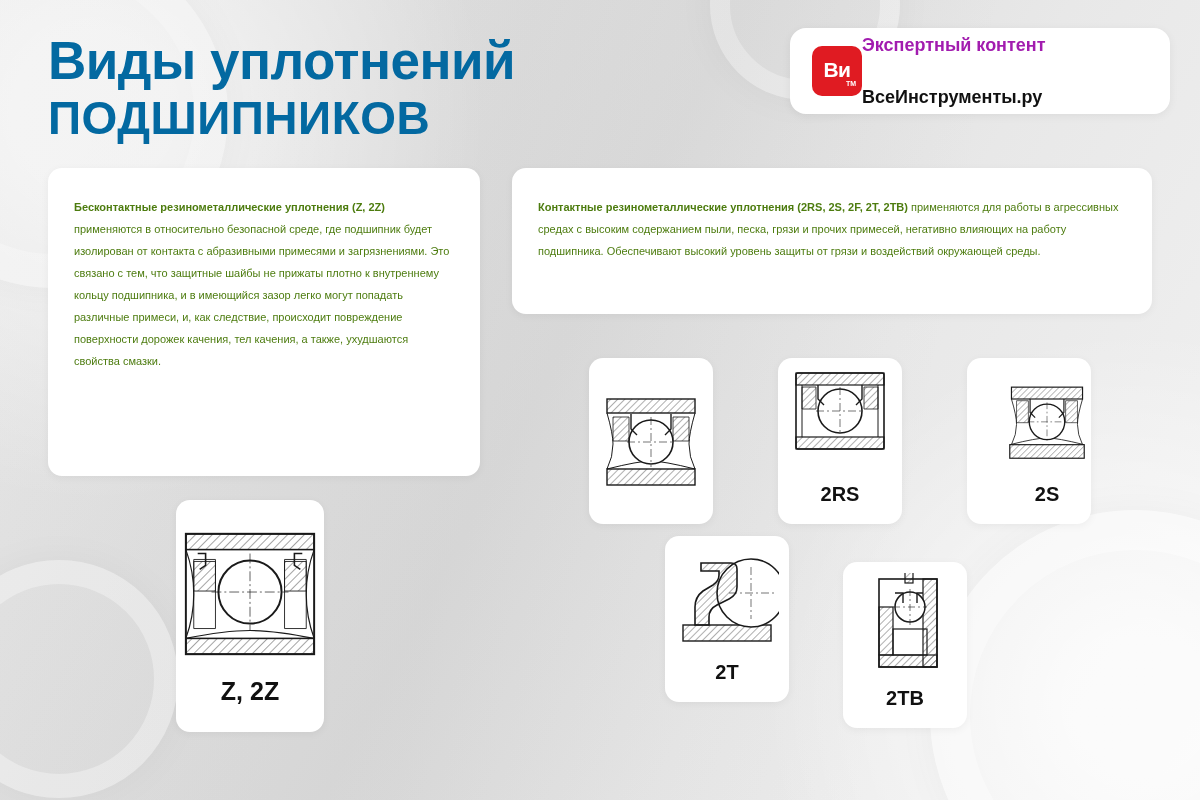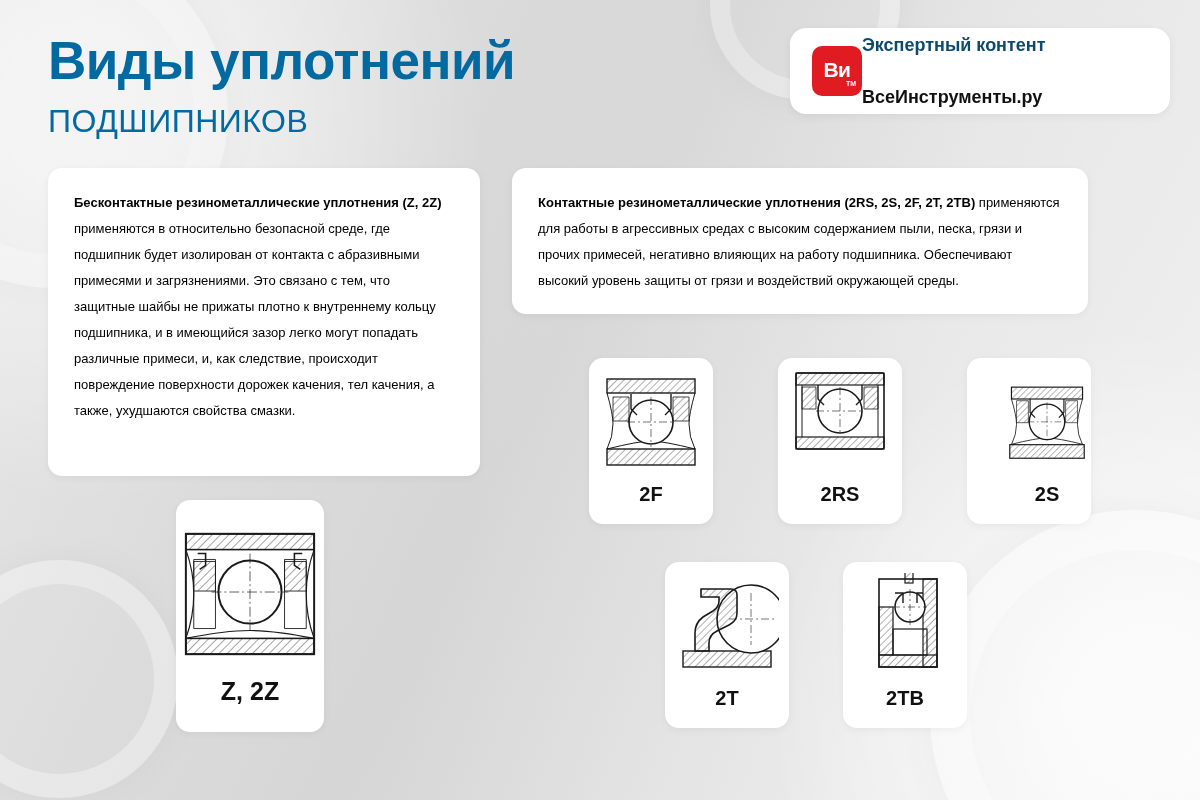--- a/index.html
+++ b/index.html
@@ -48,25 +48,25 @@
     color: #0369a1;
     line-height: 1.0;
   }
   .title .line1 {
     font-size: 53px;
     font-weight: bold;
     letter-spacing: -0.5px;
     display: block;
   }
   .title .line2 {
-    font-size: 32px;
-    font-weight: 400;
+    font-size: 46px;
+    font-weight: 700;
     letter-spacing: 0.5px;
     display: block;
-    margin-top: 18px;
+    margin-top: 8px;
   }
 
   .brand-card {
     position: absolute;
     right: 30px;
     top: 28px;
     width: 380px;
     height: 86px;
     background: #fff;
     border-radius: 16px;
@@ -96,48 +96,48 @@
   }
   .brand-logo .tm {
     position: absolute;
     right: 6px;
     bottom: 9px;
     color: #fff;
     font-size: 7px;
     font-weight: bold;
   }
   .brand-text { line-height: 1.35; }
-  .brand-text .l1 { font-size: 18px; font-weight: bold; color: #0c4a6e; display: block; }
+  .brand-text .l1 { font-size: 18px; font-weight: bold; color: #a21caf; display: block; }
   .brand-text .l2 { font-size: 18px; font-weight: bold; color: #111; display: block; margin-top: 28px; }
 
   
   .card {
     background: #fff;
     border-radius: 14px;
     box-shadow: 0 2px 8px rgba(0,0,0,0.05);
     box-sizing: border-box;
   }
   .text-card {
     position: absolute;
-    padding: 22px 26px;
-    color: #000000;
-    font-size: 13px;
+    padding: 28px 26px;
+    color: #4d7c0f;
+    font-size: 11px;
     line-height: 2.0;
   }
   .text-card b { font-weight: bold; }
   .card-left {
     left: 48px;
     top: 168px;
     width: 432px;
     height: 308px;
   }
   .card-right {
     left: 512px;
     top: 168px;
-    width: 576px;
+    width: 640px;
     height: 146px;
     line-height: 2.0;
   }
 
   
   .bearing-card {
     position: absolute;
     background: #fff;
     border-radius: 14px;
     box-shadow: 0 2px 8px rgba(0,0,0,0.05);
@@ -171,21 +171,21 @@
   .card-zz .fig { padding-top: 10px; }
 
   .card-small {
     width: 124px;
     height: 166px;
   }
   .card-small .label { font-size: 20px; padding-bottom: 18px; }
   .card-2f  { left: 589px;  top: 358px; }
   .card-2rs { left: 778px;  top: 358px; gap: 20px; }
   .card-2s  { left: 967px;  top: 358px; padding-left: 36px; }
-  .card-2t  { left: 665px;  top: 562px; }
+  .card-2t  { left: 665px;  top: 536px; }
   .card-2tb { left: 843px;  top: 562px; }
 
   svg { display: block; }
 </style>
 </head>
 <body>
 
 <div class="bg">
   <div class="bg-ring r1"></div>
   <div class="bg-ring r2"></div>
@@ -267,21 +267,20 @@
       <path d="M8 80 Q 40 72 52 72 Q 64 72 96 80" fill="none" stroke="#1a1a1a" stroke-width="1"></path>
       <polygon points="14,28 30,28 30,52 14,52" fill="url(#h2)" stroke="#1a1a1a" stroke-width="0.8"></polygon>
       <polygon points="74,28 90,28 90,52 74,52" fill="url(#h2)" stroke="#1a1a1a" stroke-width="0.8"></polygon>
       <circle cx="52" cy="53" r="22" fill="#fff" stroke="#1a1a1a" stroke-width="1.6"></circle>
       <line x1="28" y1="53" x2="76" y2="53" stroke="#1a1a1a" stroke-width="0.6" stroke-dasharray="8 3 2 3"></line>
       <line x1="52" y1="28" x2="52" y2="78" stroke="#1a1a1a" stroke-width="0.6" stroke-dasharray="8 3 2 3"></line>
       <path d="M32 25 L32 40 L38 46" fill="none" stroke="#1a1a1a" stroke-width="1.4"></path>
       <path d="M72 25 L72 40 L66 46" fill="none" stroke="#1a1a1a" stroke-width="1.4"></path>
     </svg>
   </div>
-  <div class="label">2F</div>
 </div>
 
 <div class="bearing-card card-small card-2rs">
   <div class="fig">
     <svg width="104" height="104" viewBox="0 0 104 104">
       <defs>
         <pattern id="h3" width="5" height="5" patternTransform="rotate(45)" patternUnits="userSpaceOnUse">
           <line x1="0" y1="0" x2="0" y2="5" stroke="#1a1a1a" stroke-width="0.7"></line>
         </pattern>
       </defs>

